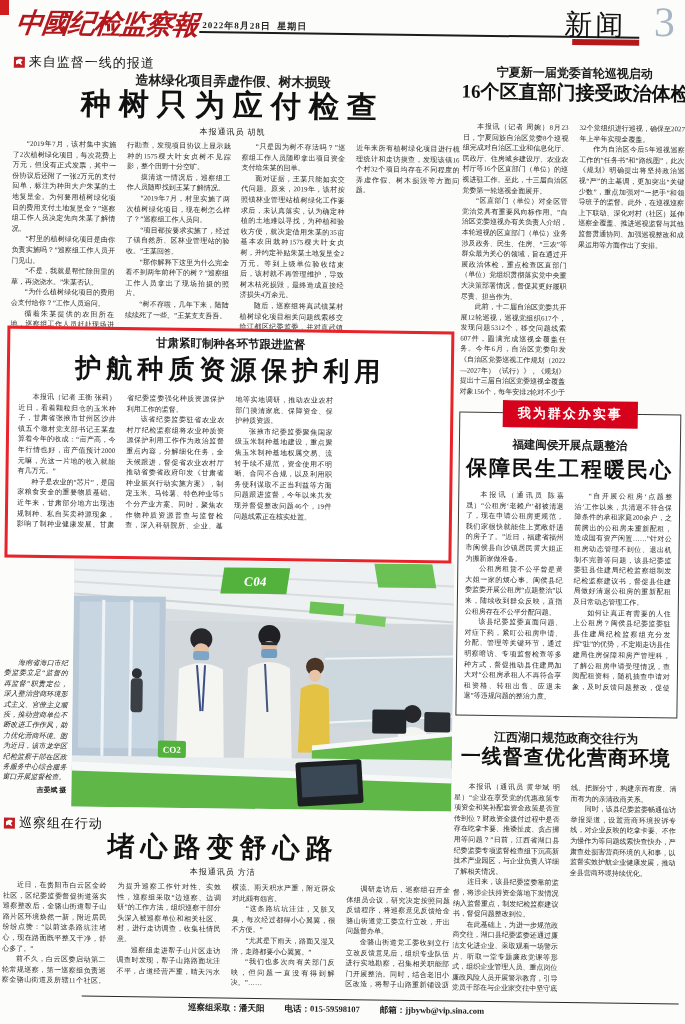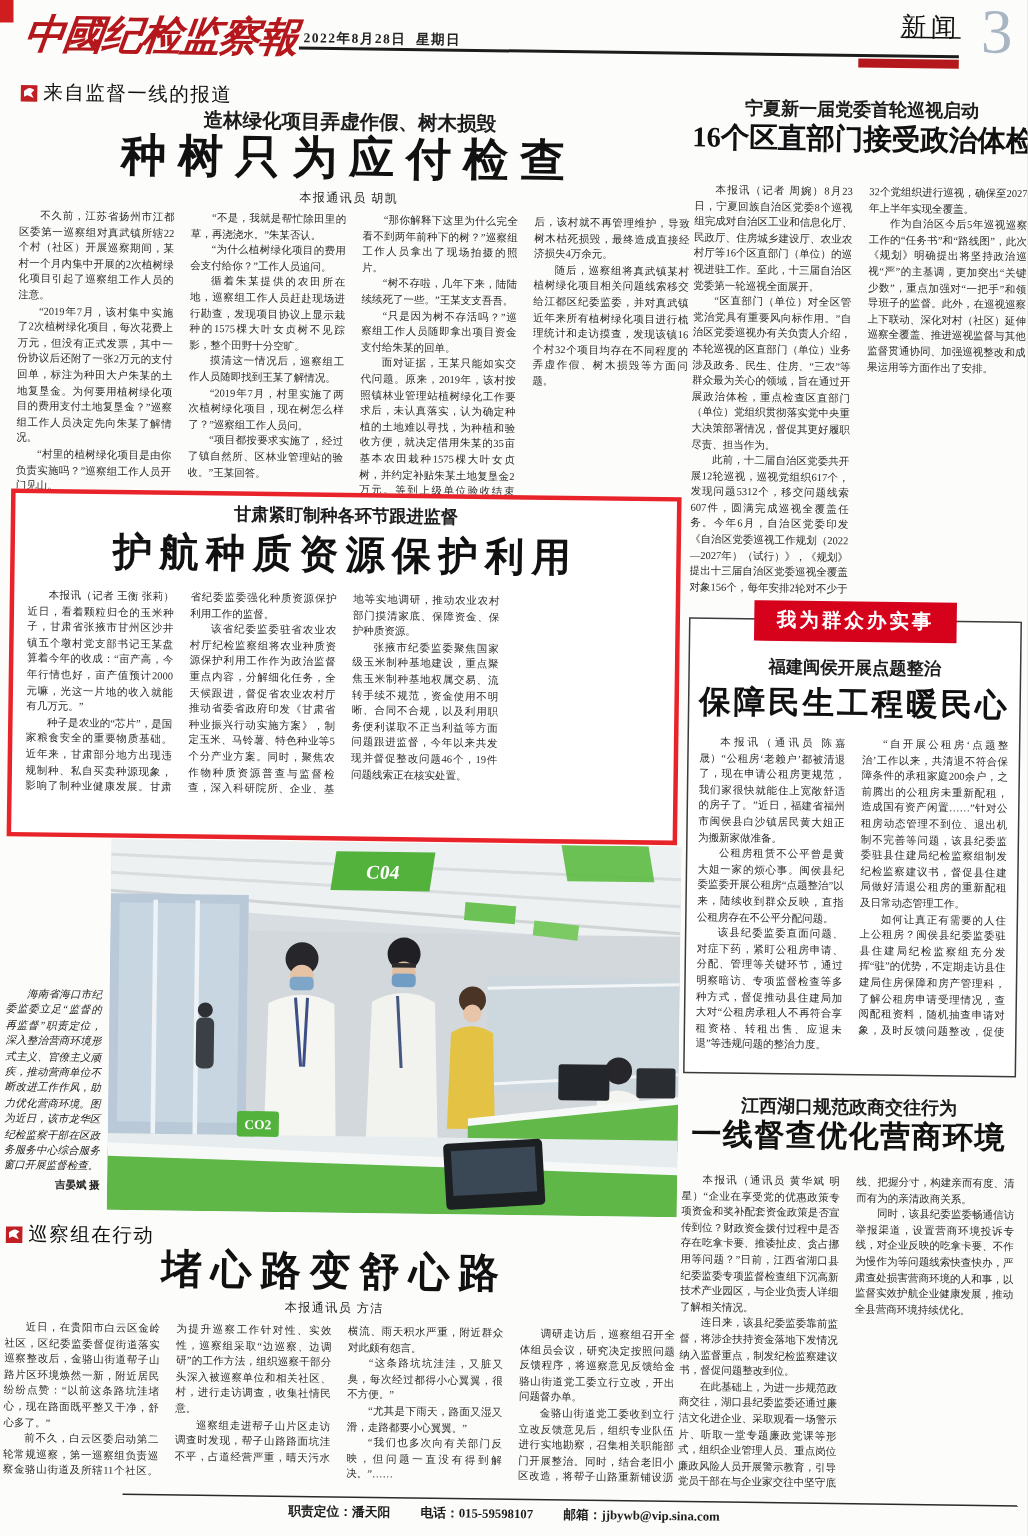--- a/index.html
+++ b/index.html
@@ -9,21 +9,21 @@
          transform:rotate(.75deg);transform-origin:50% 50%;box-shadow:0 0 6px rgba(0,0,0,.35);}
   .content{position:absolute;left:16px;top:8px;width:685px;height:1024px;}
   .abs{position:absolute;}
   .corner-mark{position:absolute;left:0;top:0;width:9px;height:15px;background:#cf1d20;z-index:20;}
 
   
   .logo{left:10px;top:9px;font-size:27px;font-weight:bold;font-style:italic;color:#b5181c;
         letter-spacing:-1px;transform:skewX(-6deg);white-space:nowrap;}
   .mast-date{left:196px;top:21px;font-size:9px;font-weight:bold;color:#222;letter-spacing:1px;}
   .mast-rule{left:193px;top:33px;width:440px;height:2px;background:#1c1c1c;}
-  .mast-section{left:558px;top:3px;width:76px;font-size:17px;color:#111;text-align:right;letter-spacing:3px;text-decoration:underline;}
+  .mast-section{left:558px;top:3px;width:76px;font-size:28px;color:#111;letter-spacing:3px;}
   .mast-redbar{left:566px;top:36px;width:67px;height:6px;background:#b5181c;}
   .page-num{left:636px;top:-6px;width:44px;font-size:42px;color:#a8b6c4;text-align:center;}
 
   
   .sec-label{display:flex;align-items:center;gap:4px;font-size:13px;color:#111;letter-spacing:1px;}
   .sec-icon{width:11px;height:11px;background:#c01f24;position:relative;flex:0 0 auto;}
   .sec-icon:before{content:"";position:absolute;left:2px;top:2px;width:7px;height:7px;background:#fff;
         clip-path:polygon(0 35%,55% 0,100% 25%,70% 55%,95% 100%,35% 75%,0 90%);}
 
   .kicker{font-weight:bold;color:#1d1d1d;text-align:center;}
@@ -65,21 +65,20 @@
 
     <div class="abs sec-label" style="left:8px;top:57px;">
       <span class="sec-icon"></span>
       <span>来自监督一线的报道</span>
     </div>
 
     <div class="abs kicker" style="left:0;top:74px;width:455px;font-size:13px;">造林绿化项目弄虚作假、树木损毁</div>
     <div class="abs headline" style="left:0;top:87px;width:455px;font-size:30px;letter-spacing:8px;">种树只为应付检查</div>
     <div class="abs byline" style="left:0;top:128px;width:455px;">本报通讯员 胡凯</div>
     <div class="abs body-text cols4" style="left:8px;top:143px;width:447px;height:201px;">
-        <p>不久前，江苏省扬州市江都区委第一巡察组对真武镇所辖22个村（社区）开展巡察期间，某村一个月内集中开展的2次植树绿化项目引起了巡察组工作人员的注意。</p>
         <p>“2019年7月，该村集中实施了2次植树绿化项目，每次花费上万元，但没有正式发票，其中一份协议后还附了一张2万元的支付回单，标注为种田大户朱某的土地复垦金。为何要用植树绿化项目的费用支付土地复垦金？”巡察组工作人员决定先向朱某了解情况。</p>
         <p>“村里的植树绿化项目是由你负责实施吗？”巡察组工作人员开门见山。</p>
         <p>“不是，我就是帮忙除田里的草，再浇浇水。”朱某否认。</p>
         <p>“为什么植树绿化项目的费用会支付给你？”工作人员追问。</p>
         <p>循着朱某提供的农田所在地，巡察组工作人员赶赴现场进行勘查，发现项目协议上显示栽种的1575棵大叶女贞树不见踪影，整个田野十分空旷。</p>
         <p>摸清这一情况后，巡察组工作人员随即找到王某了解情况。</p>
         <p>“2019年7月，村里实施了两次植树绿化项目，现在树怎么样了？”巡察组工作人员问。</p>
         <p>“项目都按要求实施了，经过了镇自然所、区林业管理站的验收。”王某回答。</p>
         <p>“那你解释下这里为什么完全看不到两年前种下的树？”巡察组工作人员拿出了现场拍摄的照片。</p>
         <p>“树不存啦，几年下来，陆陆续续死了一些。”王某支支吾吾。</p>
@@ -227,21 +226,21 @@
     <div class="abs headline" style="left:456px;top:741px;width:226px;font-size:20px;letter-spacing:1px;">一线督查优化营商环境</div>
     <div class="abs body-text cols2" style="left:458px;top:780px;width:222px;height:216px;">
         <p>本报讯（通讯员 黄华斌 明星）“企业在享受党的优惠政策专项资金和奖补配套资金政策是否宣传到位？财政资金拨付过程中是否存在吃拿卡要、推诿扯皮、贪占挪用等问题？”日前，江西省湖口县纪委监委专项监督检查组下沉高新技术产业园区，与企业负责人详细了解相关情况。</p>
         <p>连日来，该县纪委监委靠前监督，将涉企扶持资金落地下发情况纳入监督重点，制发纪检监察建议书，督促问题整改到位。</p>
         <p>在此基础上，为进一步规范政商交往，湖口县纪委监委还通过廉洁文化进企业、采取观看一场警示片、听取一堂专题廉政党课等形式，组织企业管理人员、重点岗位廉政风险人员开展警示教育，引导党员干部在与企业家交往中坚守底线、把握分寸，构建亲而有度、清而有为的亲清政商关系。</p>
         <p>同时，该县纪委监委畅通信访举报渠道，设置营商环境投诉专线，对企业反映的吃拿卡要、不作为慢作为等问题线索快查快办，严肃查处损害营商环境的人和事，以监督实效护航企业健康发展，推动全县营商环境持续优化。</p>
       </div>
 
     <div class="abs footer-rule"></div>
     <div class="abs footer">
-      <span>职责定位：潘天阳</span>
+      <span>巡察组采取：潘天阳</span>
       <span>电话：015-59598107</span>
       <span>邮箱：jjbywb@vip.sina.com</span>
     </div>
 
   </div>
 </div>
 
 <div class="corner-mark"></div>
 
 </body></html>

